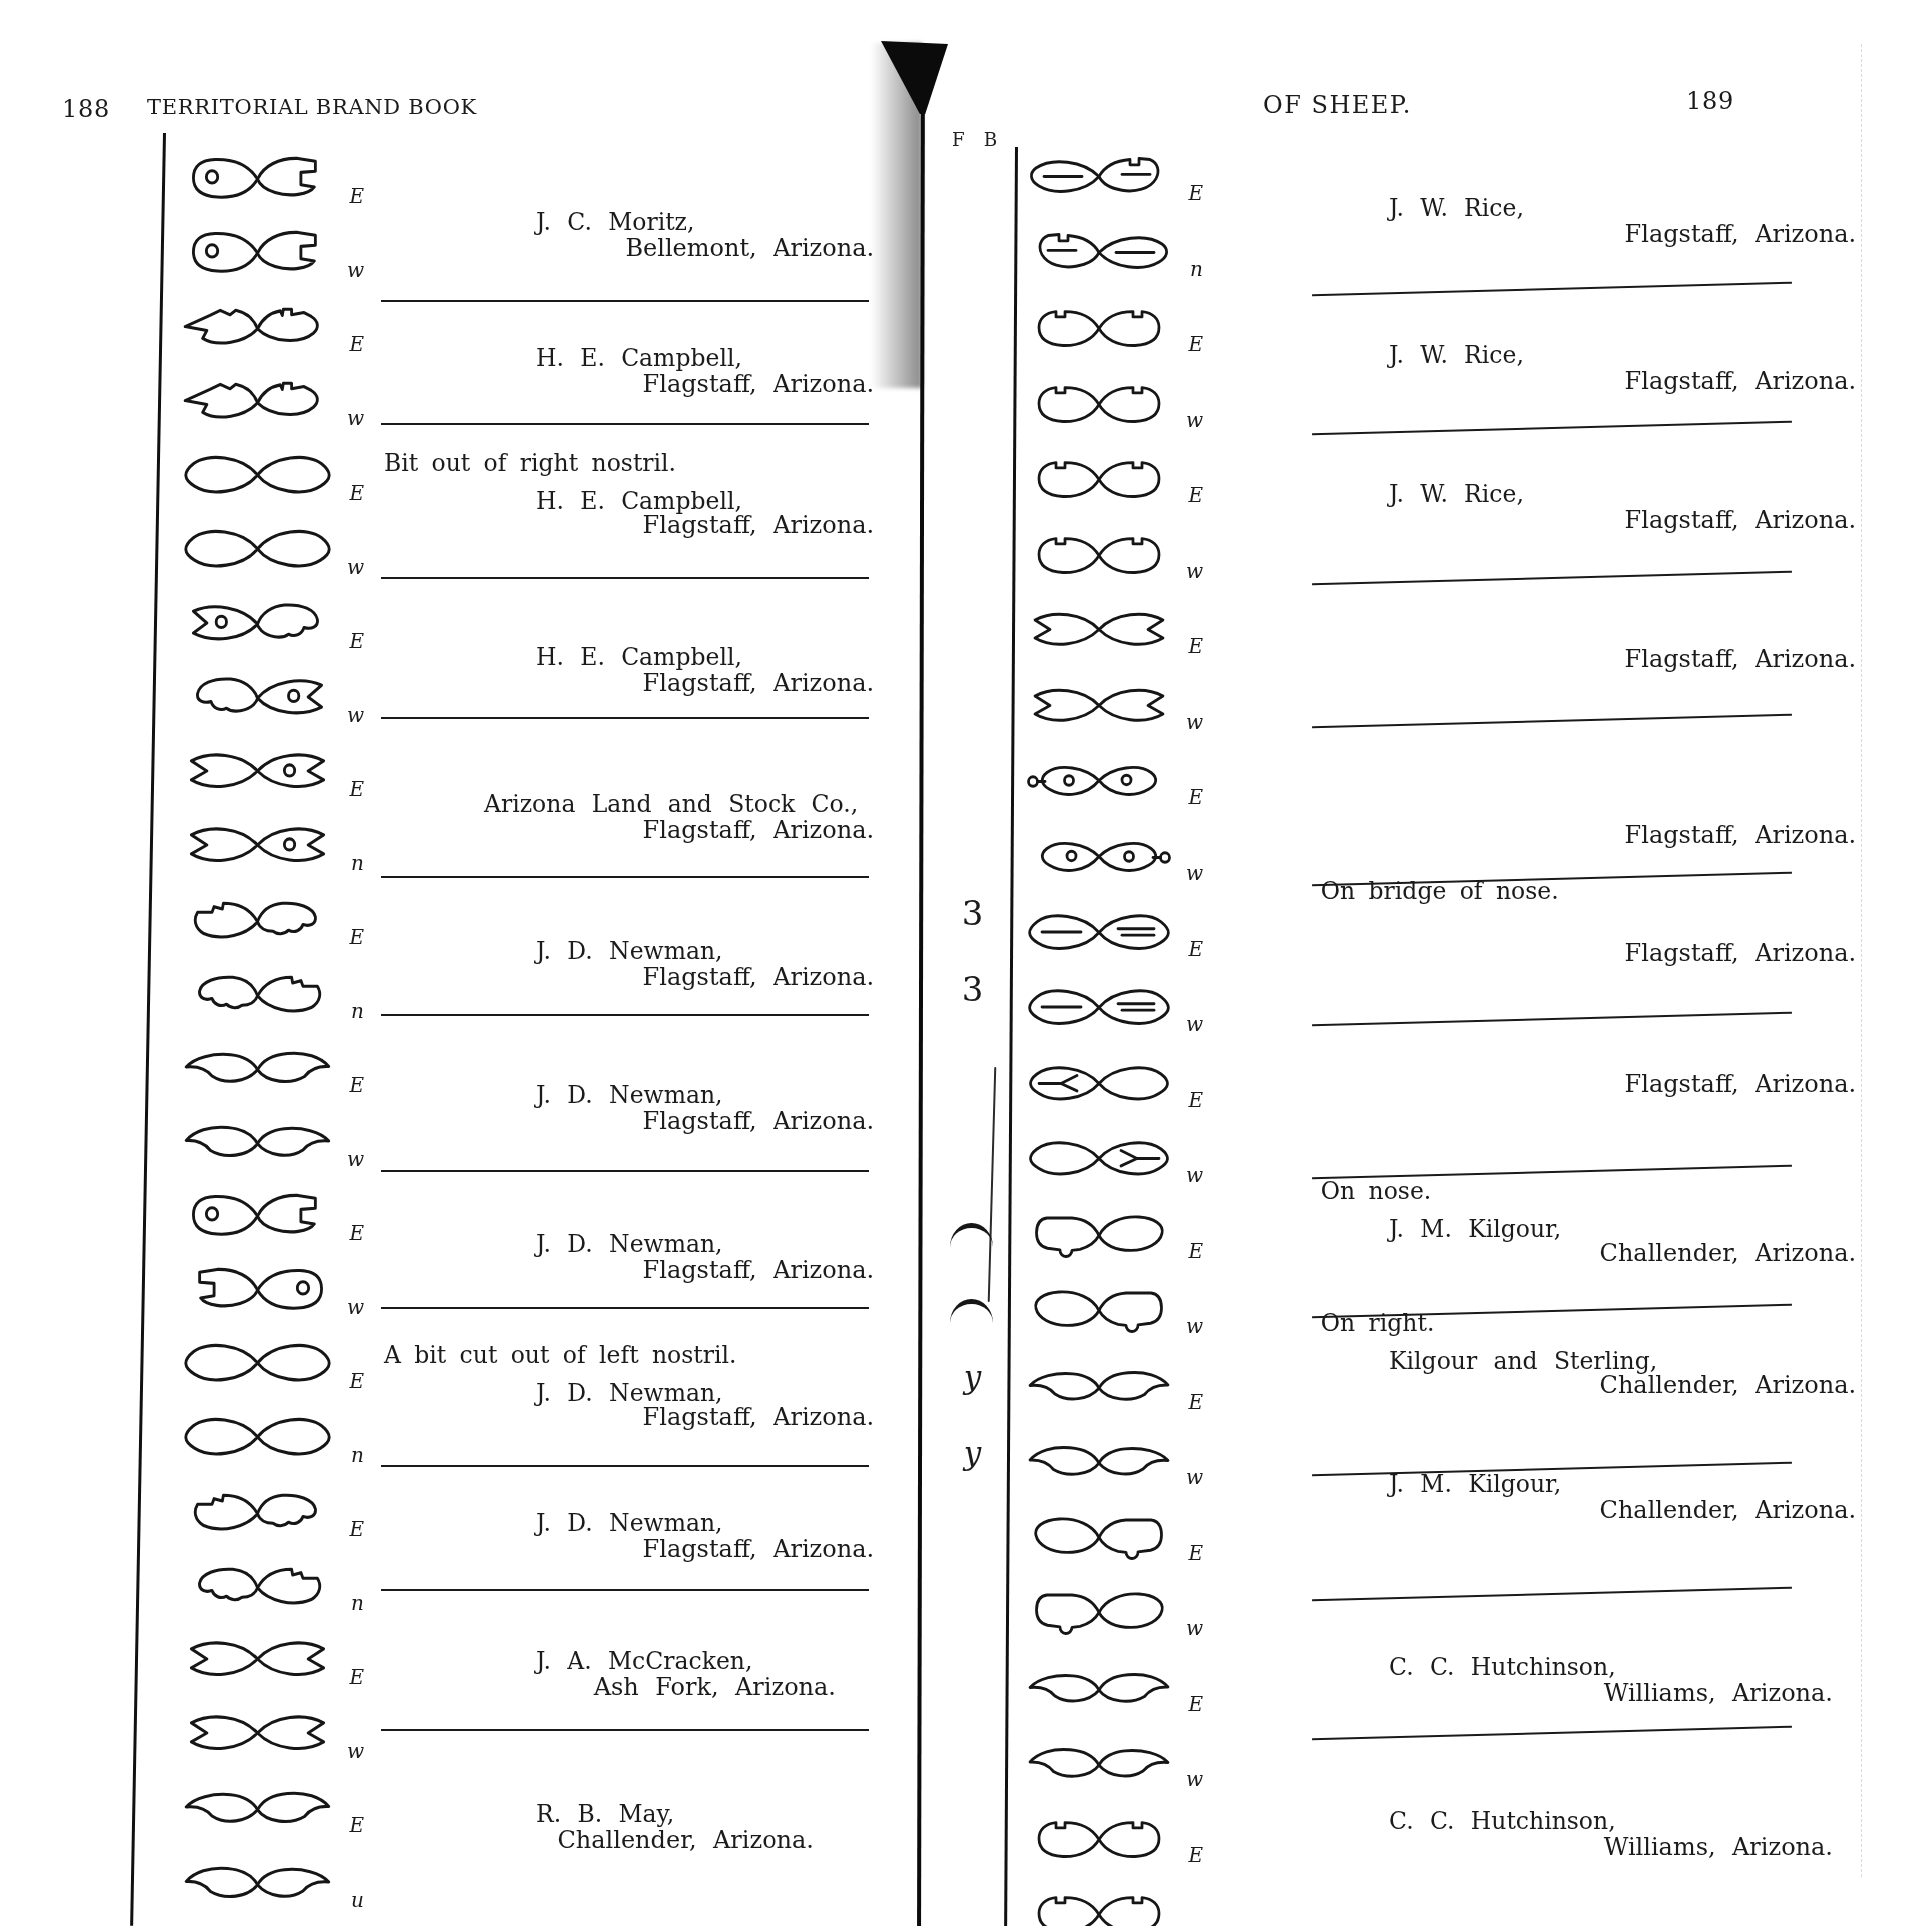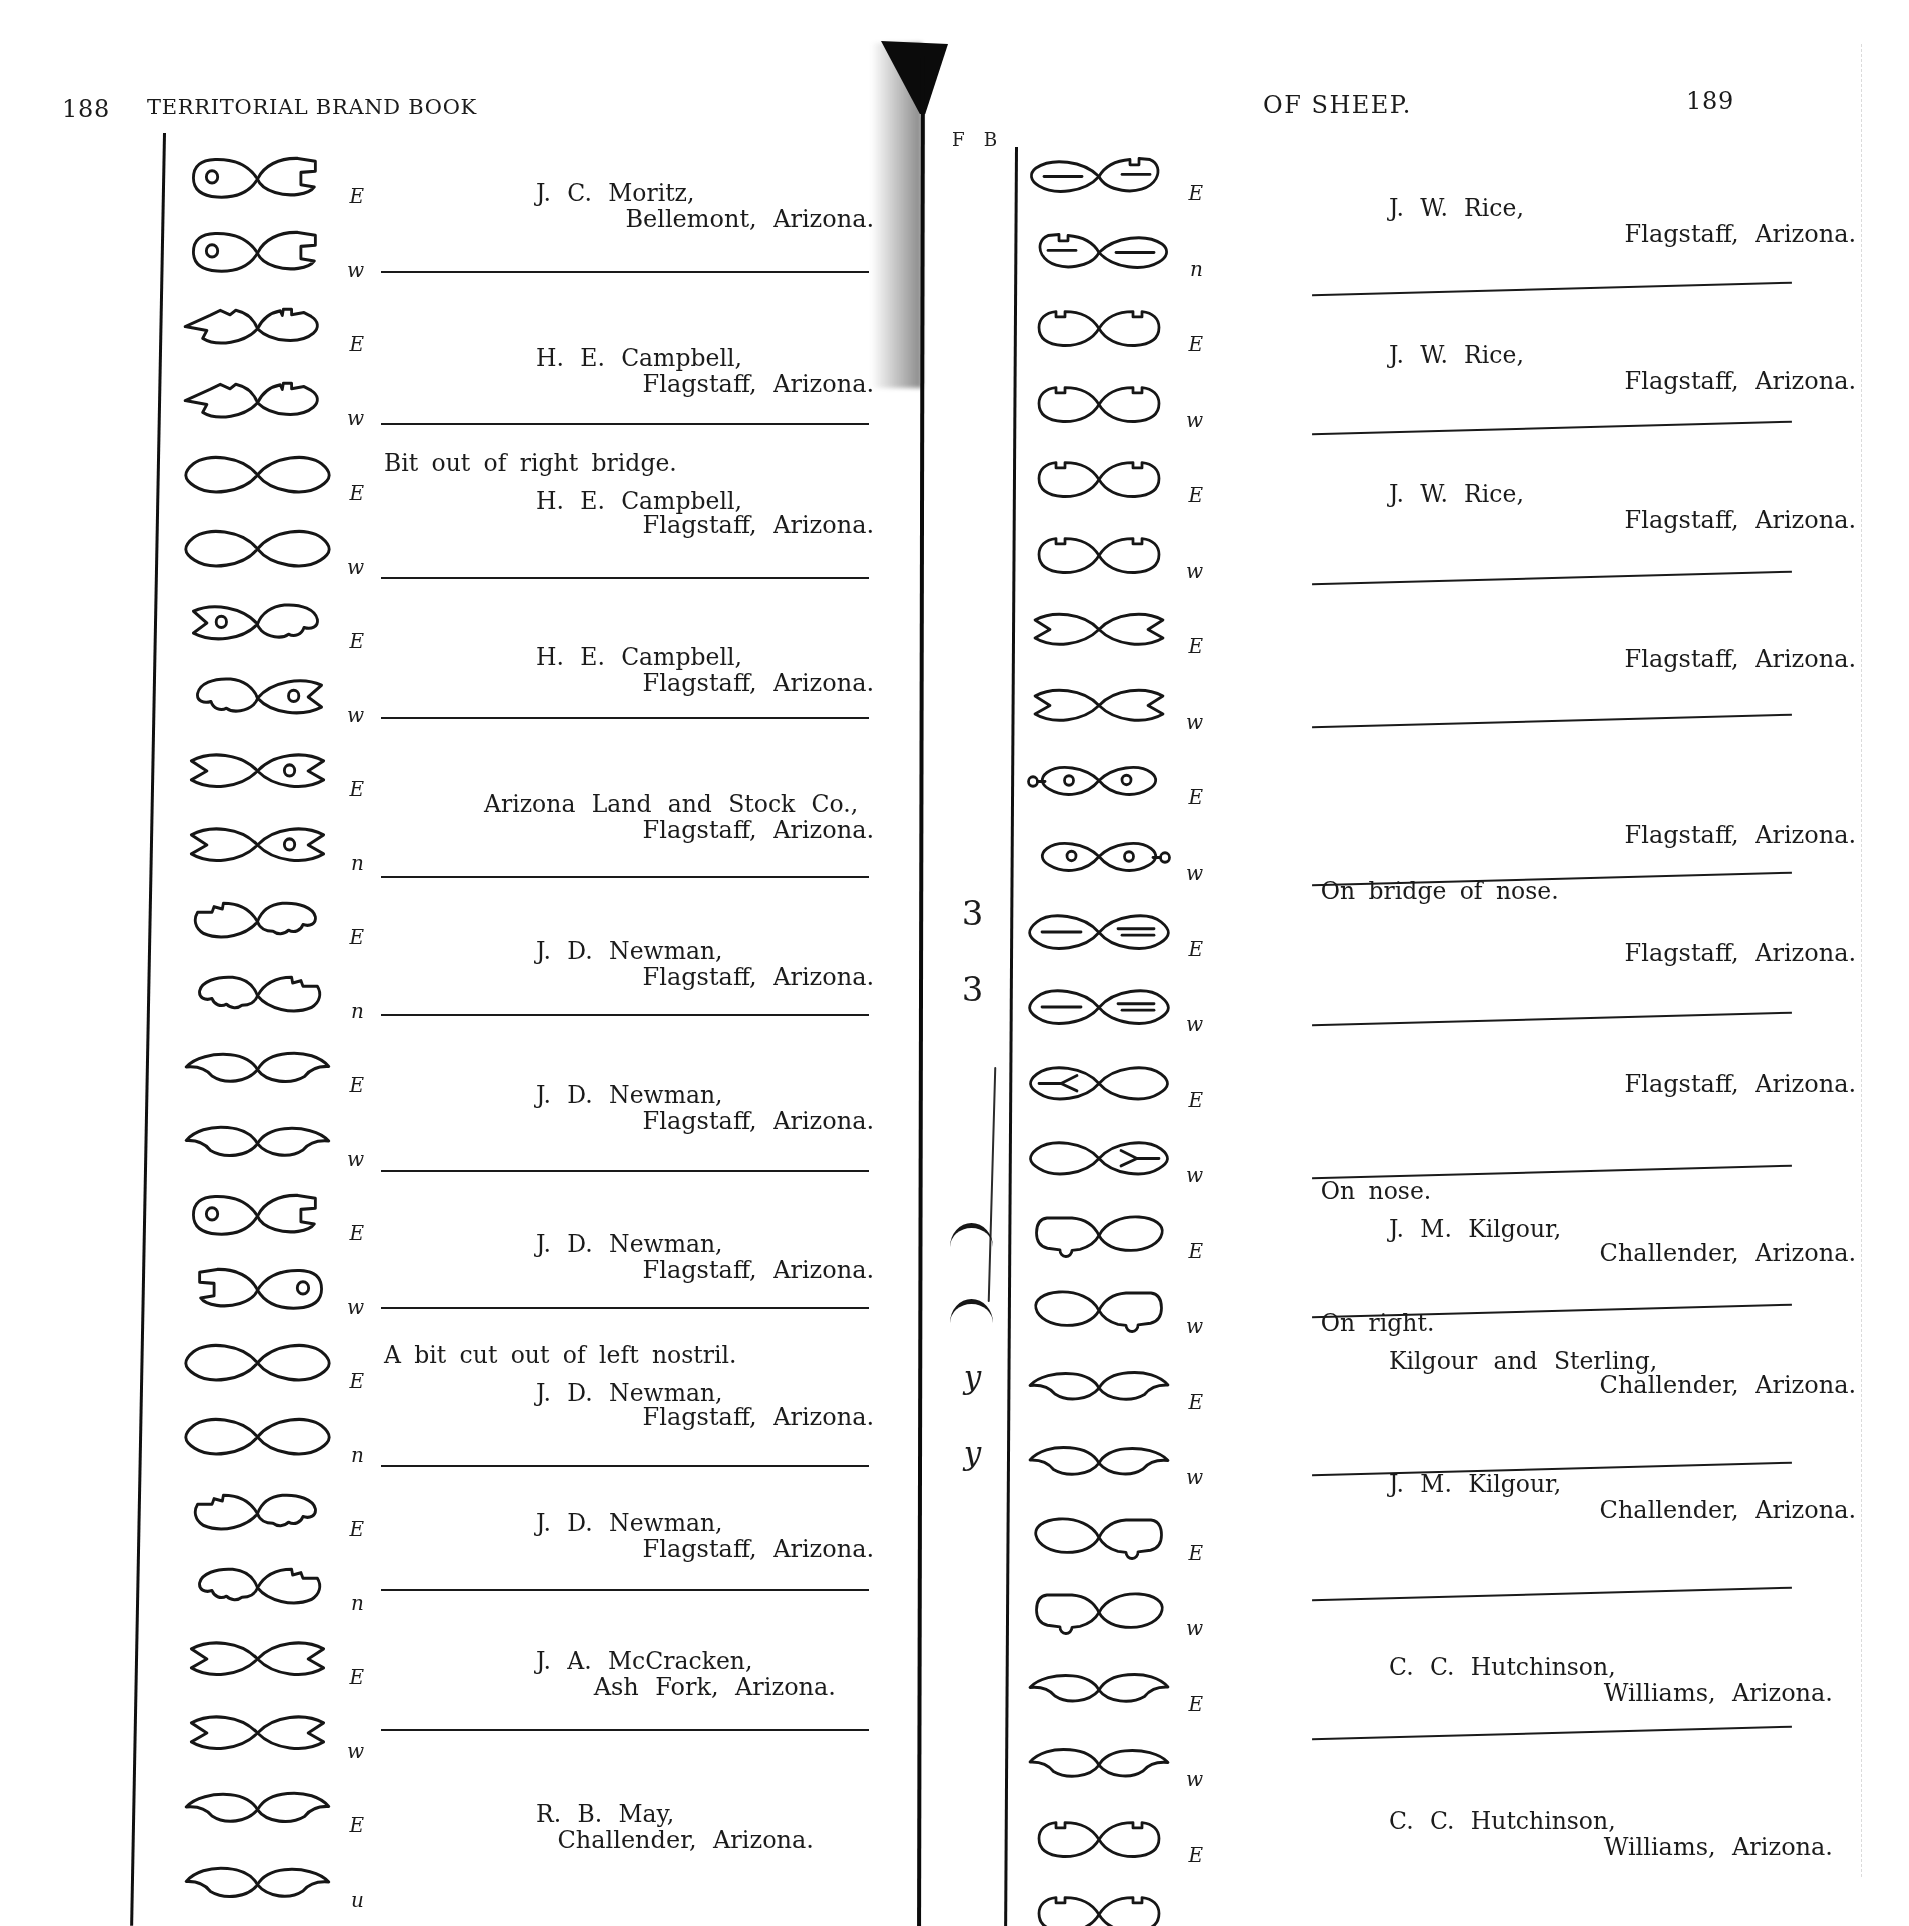--- a/index.html
+++ b/index.html
@@ -458,32 +458,32 @@
     <span class="mlabel">w</span>
   </div>
 
 <div class="abs gut" style="top:896px">3</div>
 <div class="abs gut" style="top:972px">3</div>
 <div class="abs arc" style="top:1223px"></div>
 <div class="abs arc" style="top:1299px"></div>
 <div class="abs gut y" style="top:1362px">y</div>
 <div class="abs gut y" style="top:1438px">y</div>
 
-<div class="entry le" style="top:139px;height:134px">
+<div class="entry le" style="top:168px;height:134px">
   <div class="owner">J. C. Moritz,</div>
   <div class="loc">Bellemont, Arizona.</div>
   <div class="sep"></div>
 </div>
 <div class="entry le" style="top:304px;height:121px">
   <div class="owner">H. E. Campbell,</div>
   <div class="loc">Flagstaff, Arizona.</div>
   <div class="sep"></div>
 </div>
 <div class="entry le has-note" style="top:431px;height:148px">
-  <div class="note">Bit out of right bridge.</div>
+  <div class="note">Bit out of right nostril.</div>
   <div class="owner">H. E. Campbell,</div>
   <div class="loc">Flagstaff, Arizona.</div>
   <div class="sep"></div>
 </div>
 <div class="entry le" style="top:603px;height:116px">
   <div class="owner">H. E. Campbell,</div>
   <div class="loc">Flagstaff, Arizona.</div>
   <div class="sep"></div>
 </div>
 <div class="entry le" style="top:750px;height:128px">

